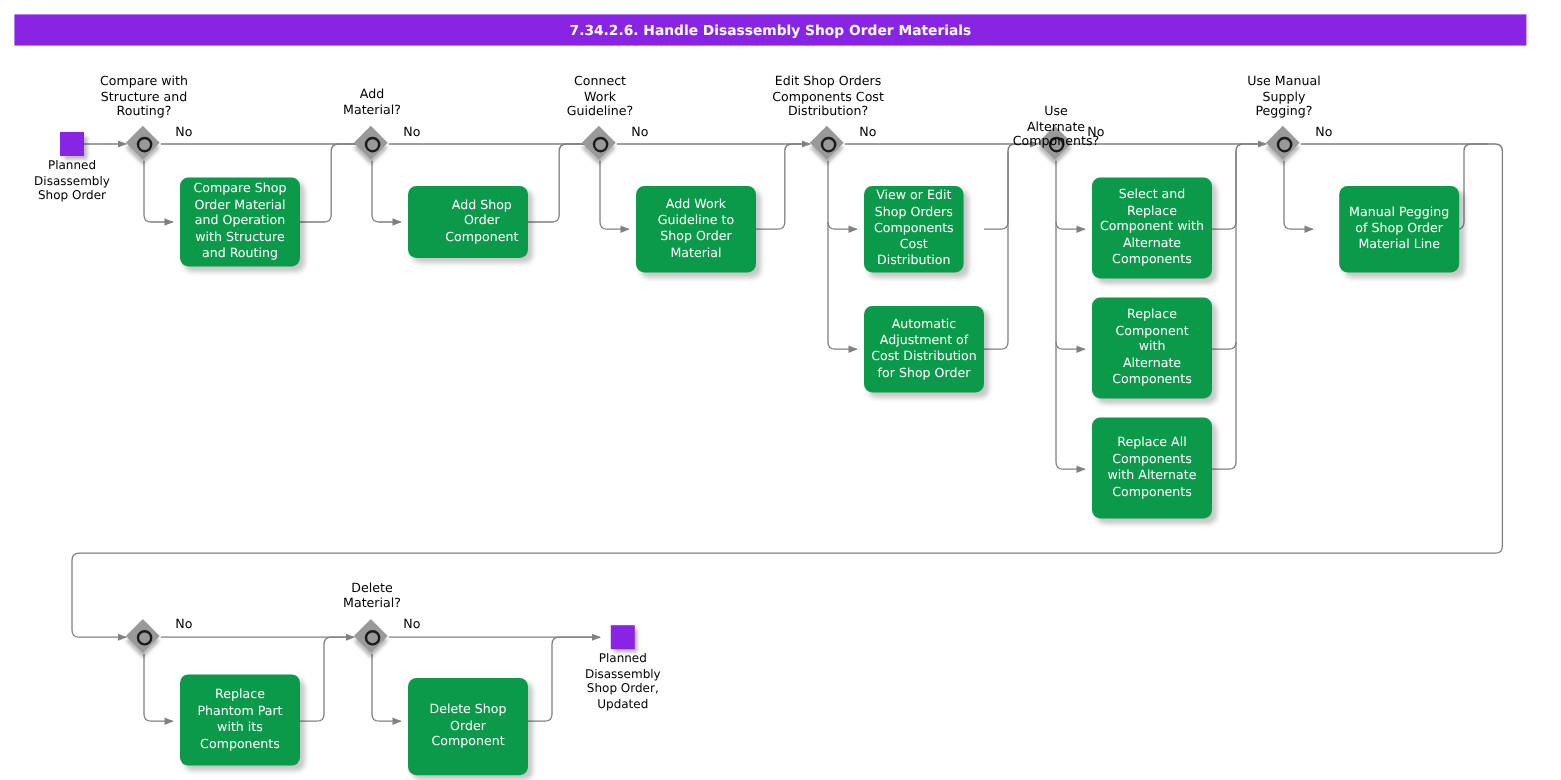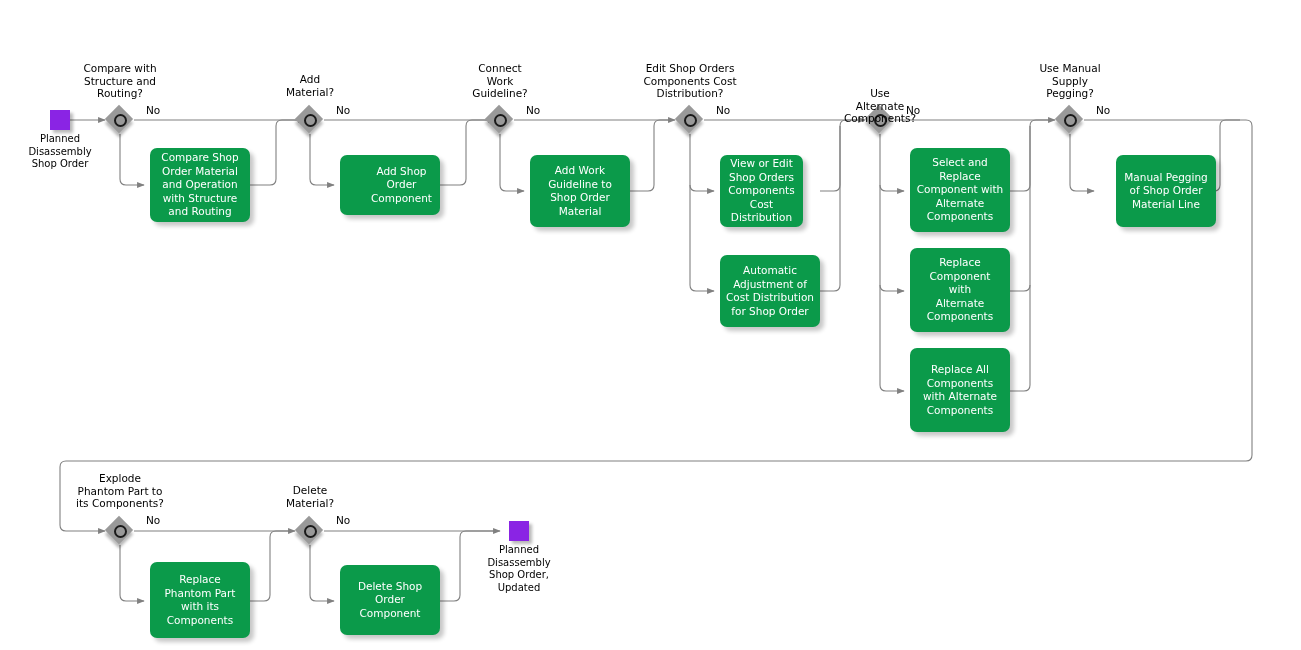--- a/index.html
+++ b/index.html
@@ -122,20 +122,21 @@
     box-sizing: border-box;
     font-family: "DejaVu Sans", sans-serif;
     white-space: pre-line;
   }
 </style>
 </head>
 <body>
 
 <div id="canvas">
 
+  <div id="title-bar">7.34.2.6. Handle Disassembly Shop Order Materials</div>
 
   <svg id="wires" viewBox="0 0 1301 650" xmlns="http://www.w3.org/2000/svg">
     <defs>
       <marker id="arrow" viewBox="0 0 10 10" refX="9" refY="5" markerWidth="7" markerHeight="7" orient="auto-start-reverse">
         <path d="M 0 1 L 10 5 L 0 9 z" fill="#808080"></path>
       </marker>
     </defs>
     <g fill="none" stroke="#808080" stroke-width="1.1">
 
       <path d="M 70 120 L 105 120" marker-end="url(#arrow)"></path>
@@ -243,23 +244,20 @@
   </div>
   <div class="decision-label" style="left:1012px; top:62px; width:116px;">Use Manual
 Supply
 Pegging?</div>
   <div class="branch-label" style="left:1096px; top:104px;">No</div>
 
   <div class="decision" style="left:106px; top:517px;">
     <div class="dia"></div>
     <div class="ring"></div>
   </div>
-  <div class="decision-label" style="left:50px; top:472px; width:140px;">Explode
-Phantom Part to
-its Components?</div>
   <div class="branch-label" style="left:146px; top:514px;">No</div>
 
   <div class="decision" style="left:296px; top:517px;">
     <div class="dia"></div>
     <div class="ring"></div>
   </div>
   <div class="decision-label" style="left:252px; top:484px; width:116px;">Delete
 Material?</div>
   <div class="branch-label" style="left:336px; top:514px;">No</div>
 
@@ -306,17 +304,17 @@
 
   <div class="process" style="left:1116px; top:155px; width:100px; height:72px;">Manual Pegging
 of Shop Order
 Material Line</div>
 
   <div class="process" style="left:150px; top:562px; width:100px; height:76px;">Replace
 Phantom Part
 with its
 Components</div>
 
-  <div class="process" style="left:340px; top:565px; width:100px; height:70px;">Delete Shop
+  <div class="process" style="left:340px; top:565px; width:100px; height:81px;">Delete Shop
 Order
 Component</div>
 
 </div>
 
 </body></html>

